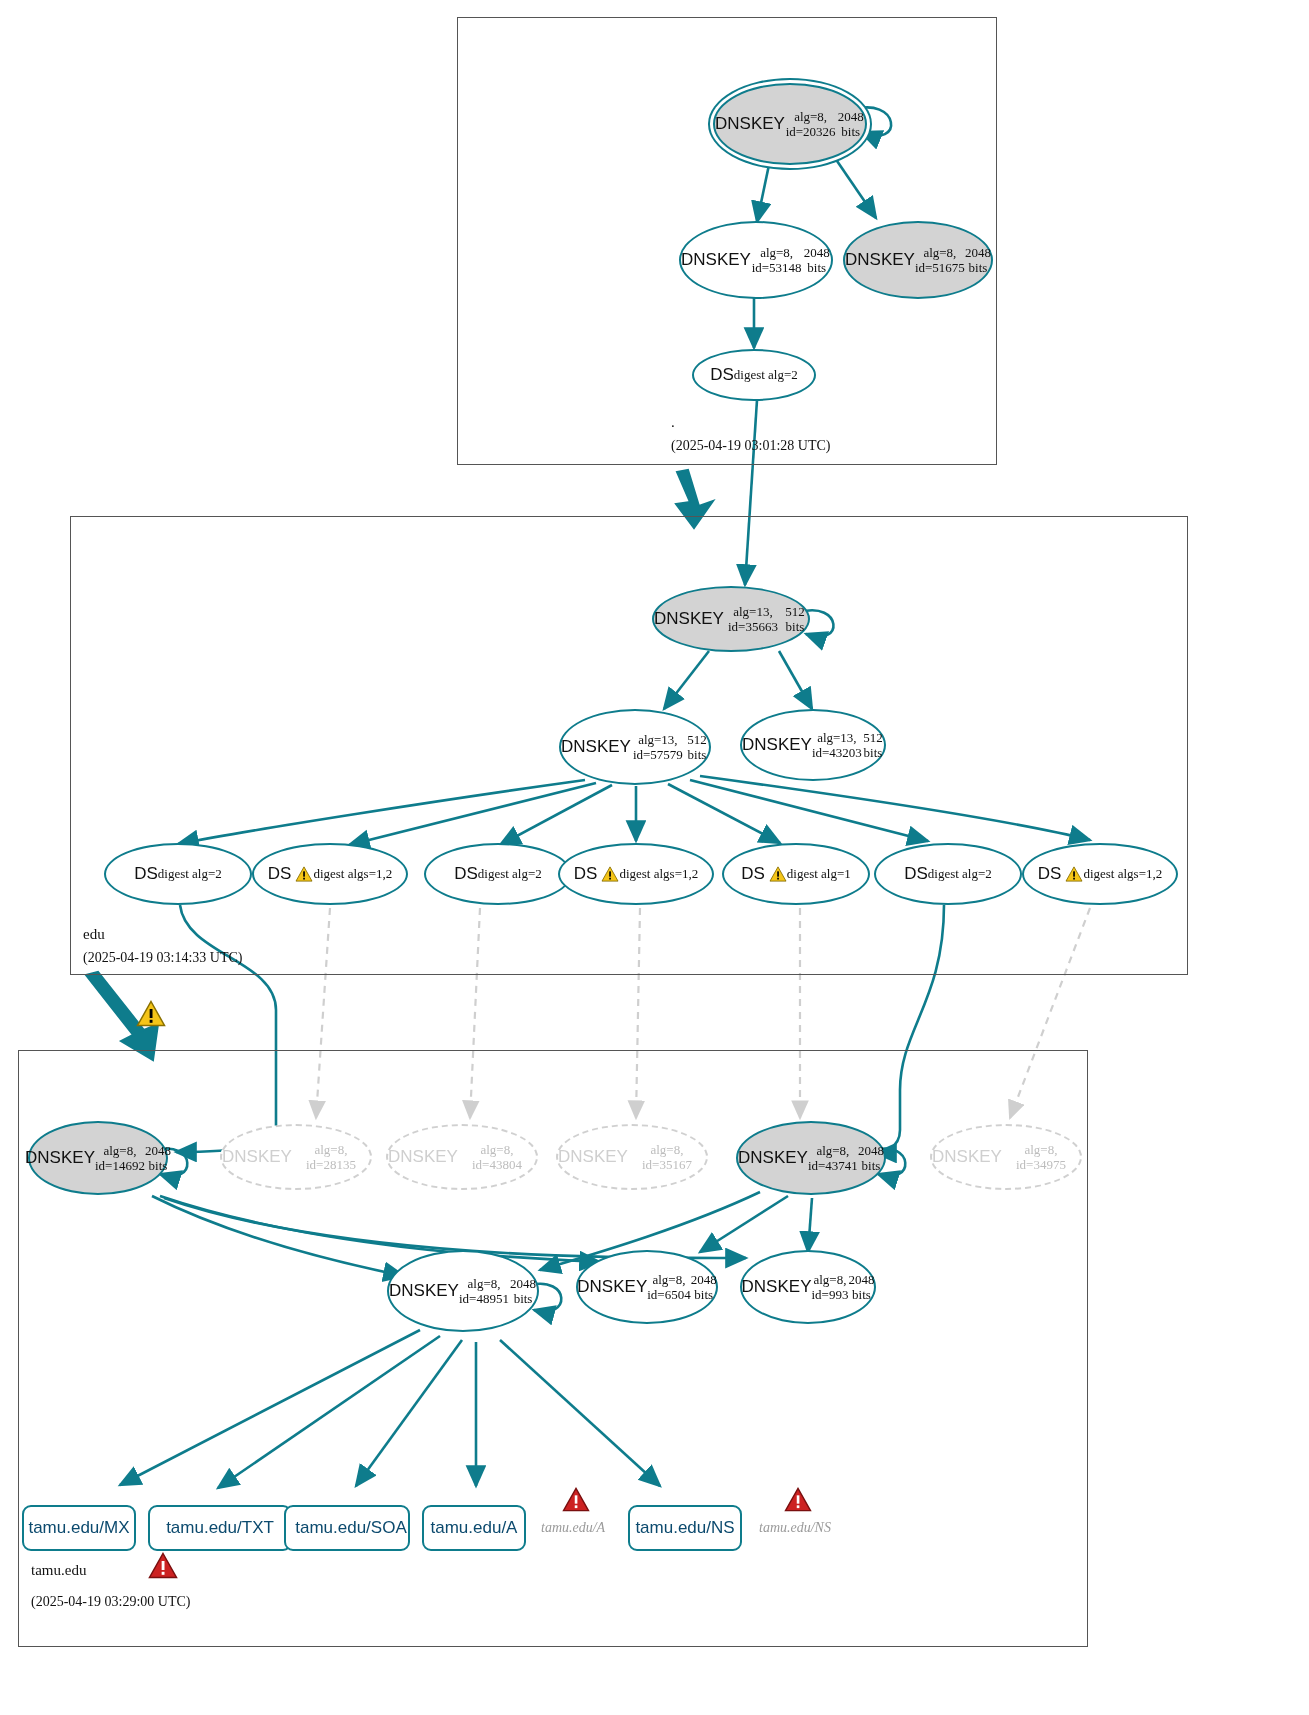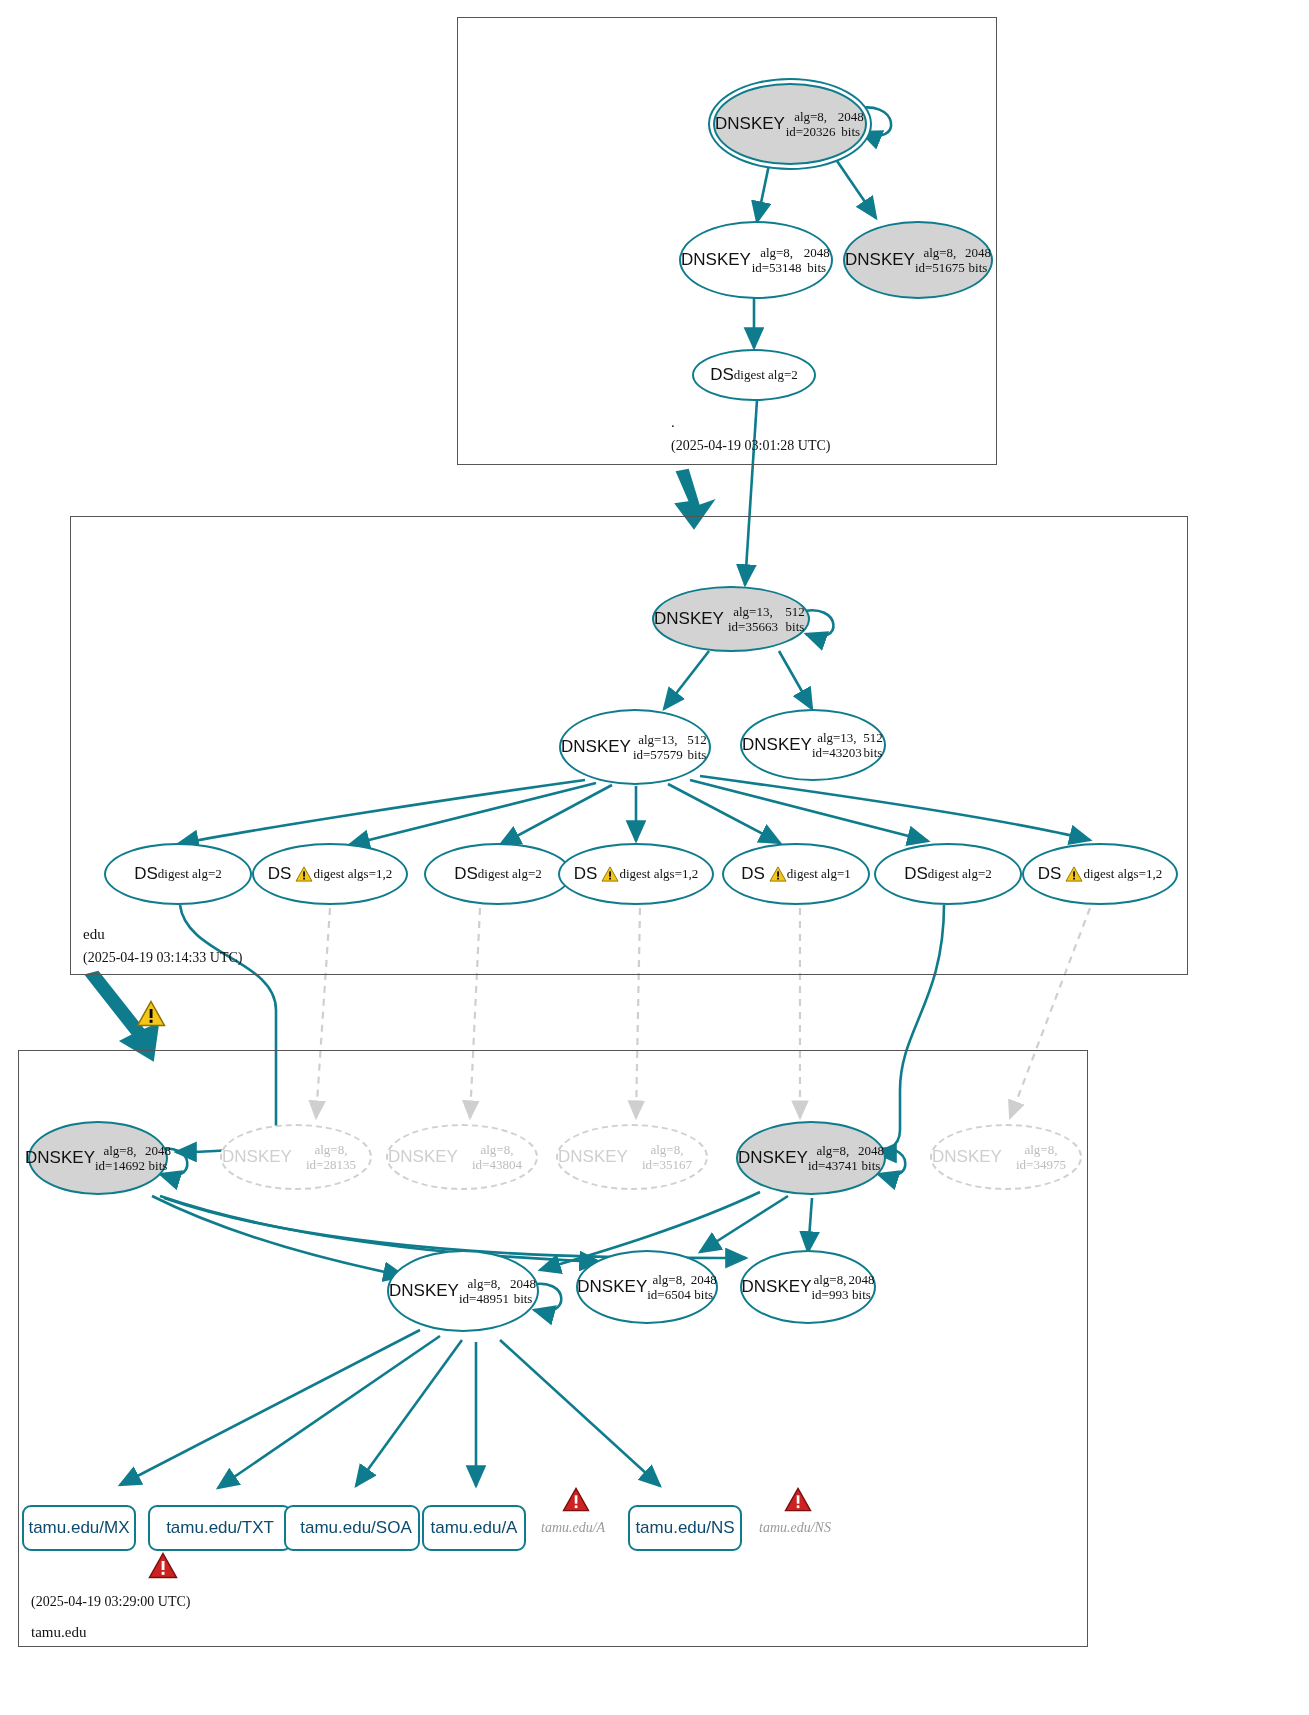--- a/index.html
+++ b/index.html
@@ -119,21 +119,21 @@
   <div class="zonebox" style="left:457px;top:17px;width:540px;height:448px;"></div>
   <div class="zonebox" style="left:70px;top:516px;width:1118px;height:459px;"></div>
   <div class="zonebox" style="left:18px;top:1050px;width:1070px;height:597px;"></div>
 
   <div class="zlabel" style="left:671px;top:414px;">.</div>
   <div class="ztime" style="left:671px;top:438px;">(2025-04-19 03:01:28 UTC)</div>
 
   <div class="zlabel" style="left:83px;top:926px;">edu</div>
   <div class="ztime" style="left:83px;top:950px;">(2025-04-19 03:14:33 UTC)</div>
 
-  <div class="zlabel" style="left:31px;top:1624px;">tamu.edu</div>
+  <div class="zlabel" style="left:31px;top:1562px;">tamu.edu</div>
   <div class="ztime" style="left:31px;top:1594px;text-align:right;">(2025-04-19 03:29:00 UTC)</div>
 
   <div class="node ell shaded dbl" style="left:713px;top:83px;width:154px;height:82px;">
     <div class="t1">DNSKEY</div>
     <div class="t2">alg=8, id=20326</div>
     <div class="t2">2048 bits</div>
   </div>
 
   <div class="node ell" style="left:679px;top:221px;width:154px;height:78px;">
     <div class="t1">DNSKEY</div>
@@ -294,21 +294,21 @@
     <div class="t2">alg=8, id=993</div>
     <div class="t2">2048 bits</div>
   </div>
 
   <div class="node rect" style="left:22px;top:1505px;width:114px;height:46px;">
     <div class="rectlabel">tamu.edu/MX</div>
   </div>
   <div class="node rect" style="left:148px;top:1505px;width:144px;height:46px;">
     <div class="rectlabel">tamu.edu/TXT</div>
   </div>
-  <div class="node rect" style="left:284px;top:1505px;width:136px;height:46px;padding-left:8px;">
+  <div class="node rect" style="left:284px;top:1505px;width:126px;height:46px;padding-left:8px;">
     <div class="rectlabel">tamu.edu/SOA</div>
   </div>
   <div class="node rect" style="left:422px;top:1505px;width:104px;height:46px;">
     <div class="rectlabel">tamu.edu/A</div>
   </div>
 
   <svg class="icon" style="left:562px;top:1487px;" width="28" height="25" viewBox="0 0 20 18">
     <path d="M10,1 L19,17 L1,17 Z" fill="#cc2222" stroke="#7a0f0f" stroke-width="1"></path>
     <rect x="9.1" y="6" width="1.9" height="6" fill="#fff"></rect>
       <rect x="9.1" y="13.2" width="1.9" height="2" fill="#fff"></rect>

